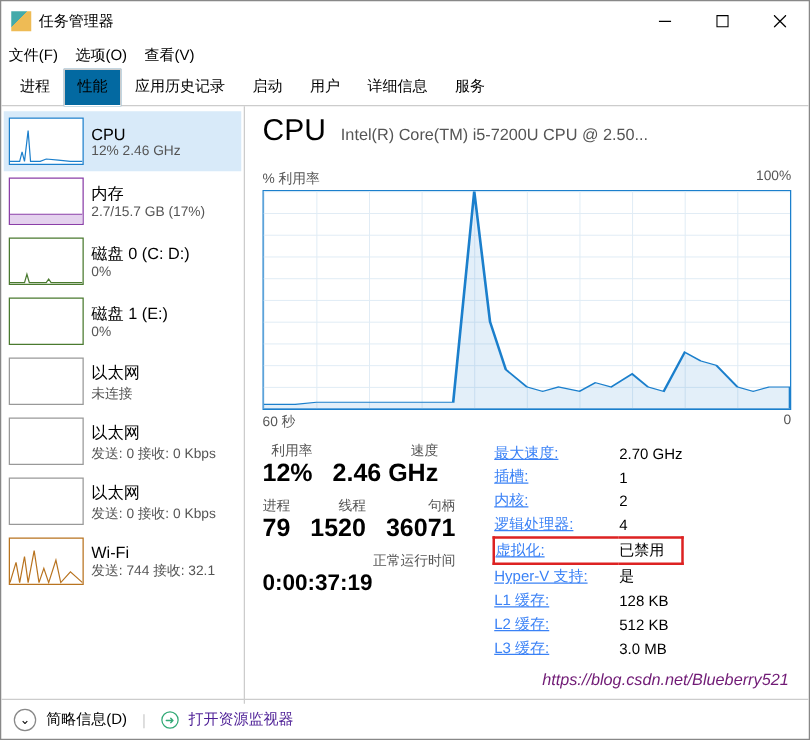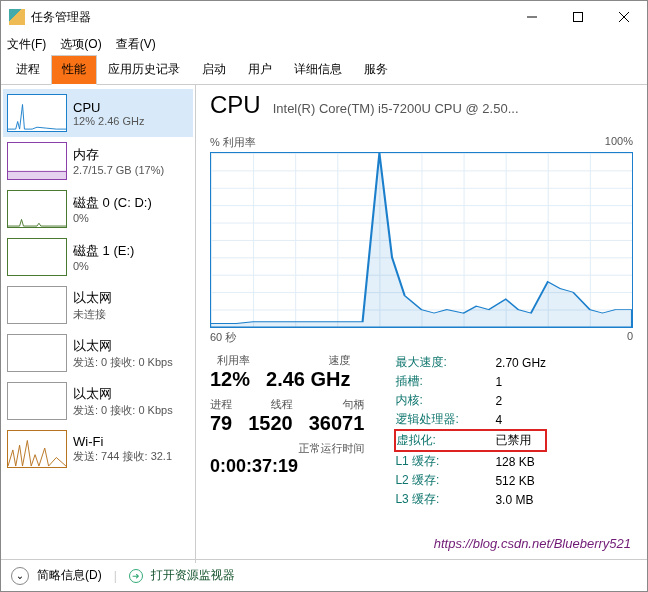--- a/index.html
+++ b/index.html
@@ -6,21 +6,21 @@
 body { background: #fff; width: 648px; height: 592px; overflow: hidden; position: relative; border: 1px solid #888; }
 .titlebar { height: 32px; display: flex; align-items: center; padding: 0 0 0 8px; }
 .titlebar .icon { width: 16px; height: 16px; background: linear-gradient(135deg,#4aa 40%, #eb5 40%); margin-right: 6px; }
 .titlebar .title { font-size: 12px; flex: 1; }
 .winbtn { width: 46px; height: 32px; display: flex; align-items: center; justify-content: center; font-size: 13px; cursor: pointer; }
 .winbtn svg { width: 10px; height: 10px; }
 .menubar { height: 22px; display: flex; align-items: center; padding: 0 6px; gap: 14px; font-size: 12px; }
 .menubar span { cursor: pointer; }
 .tabs { display: flex; border-bottom: 1px solid #ccc; padding: 0 4px; font-size: 12px; }
 .tab { padding: 5px 10px 6px; cursor: pointer; border: 1px solid transparent; border-bottom: none; margin-bottom: -1px; }
-.tab.active { border-color: #ccc; background: #f97316; border-bottom: 1px solid #fff; }
+.tab.active { border-color: #ccc; background: #0369a1; border-bottom: 1px solid #fff; }
 .content { display: flex; height: 478px; }
 .sidebar { width: 195px; border-right: 1px solid #ccc; overflow-y: auto; padding: 4px 2px; }
 .side-item { display: flex; padding: 5px 4px; gap: 6px; cursor: pointer; }
 .side-item.selected { background: #d8eaf9; }
 .thumb { width: 60px; height: 38px; border: 1px solid; flex-shrink: 0; background: #fff; }
 .thumb.cpu { border-color: #1b7fcc; }
 .thumb.mem { border-color: #8b3fa8; }
 .thumb.disk { border-color: #4a7a2f; }
 .thumb.eth { border-color: #999; }
 .thumb.wifi { border-color: #b8731f; }
@@ -38,25 +38,25 @@
 .chart-bottom { display: flex; justify-content: space-between; font-size: 11px; color: #555; margin-top: 2px; }
 .stats { display: flex; margin-top: 8px; gap: 30px; }
 .stats-left { display: flex; flex-direction: column; gap: 6px; }
 .stat-row { display: flex; gap: 16px; }
 .stat-block .label { font-size: 11px; color: #555; text-align: right; }
 .stat-block .value { font-size: 20px; font-weight: 700; }
 .uptime .value { font-size: 18px; }
 .stats-right { font-size: 12px; }
 .stats-right table { border-collapse: collapse; }
 .stats-right td { padding: 1px 0; }
-.stats-right td:first-child { color: #0f766e; width: 100px; }
+.stats-right td:first-child { color: #3b82f6; width: 100px; text-decoration: underline; }
 .hilite { border: 2px solid #d22; border-radius: 6px; padding: 4px 6px 1px; }
 .footer { position: absolute; bottom: 0; left: 0; right: 0; height: 32px; border-top: 1px solid #ccc; display: flex; align-items: center; padding: 0 10px; gap: 8px; font-size: 12px; }
 .chev { width: 18px; height: 18px; border: 1px solid #888; border-radius: 50%; display: flex; align-items: center; justify-content: center; font-size: 10px; cursor: pointer; }
-.footer a { color: #14532d; text-decoration: none; cursor: pointer; }
+.footer a { color: #4c1d95; text-decoration: none; cursor: pointer; }
 .watermark { position: absolute; right: 16px; bottom: 40px; color: #701a75; font-size: 13px; font-style: italic; }
 
 .thumb svg { width: 100%; height: 100%; display: block; }
 </style>
 </head>
 <body>
 
 <div class="titlebar">
   <div class="icon"></div>
   <div class="title">任务管理器</div>
@@ -239,20 +239,24 @@
               </tr>
           <tr>
                 <td>逻辑处理器:</td>
                 <td>4</td>
               </tr>
           <tr class="hilite">
                 <td>虚拟化:</td>
                 <td>已禁用</td>
               </tr>
           <tr>
+                <td>Hyper-V 支持:</td>
+                <td>是</td>
+              </tr>
+          <tr>
                 <td>L1 缓存:</td>
                 <td>128 KB</td>
               </tr>
           <tr>
                 <td>L2 缓存:</td>
                 <td>512 KB</td>
               </tr>
           <tr>
                 <td>L3 缓存:</td>
                 <td>3.0 MB</td>

